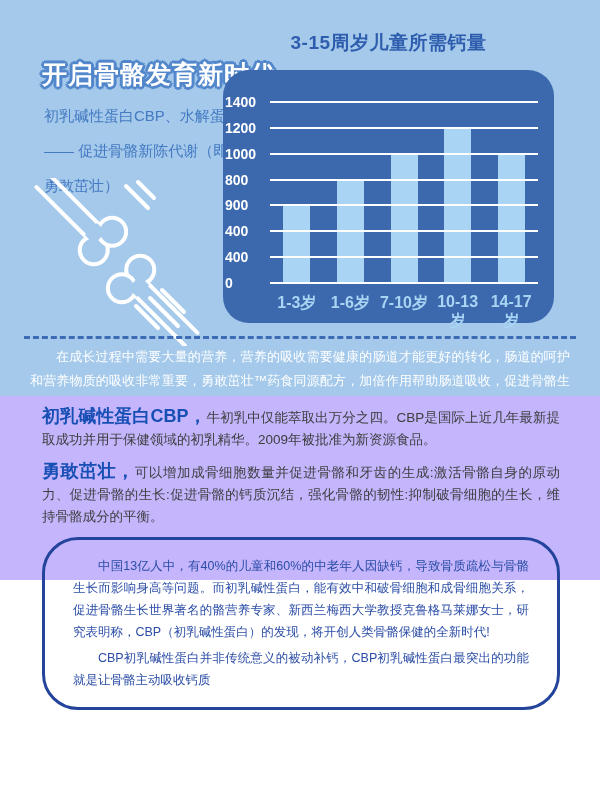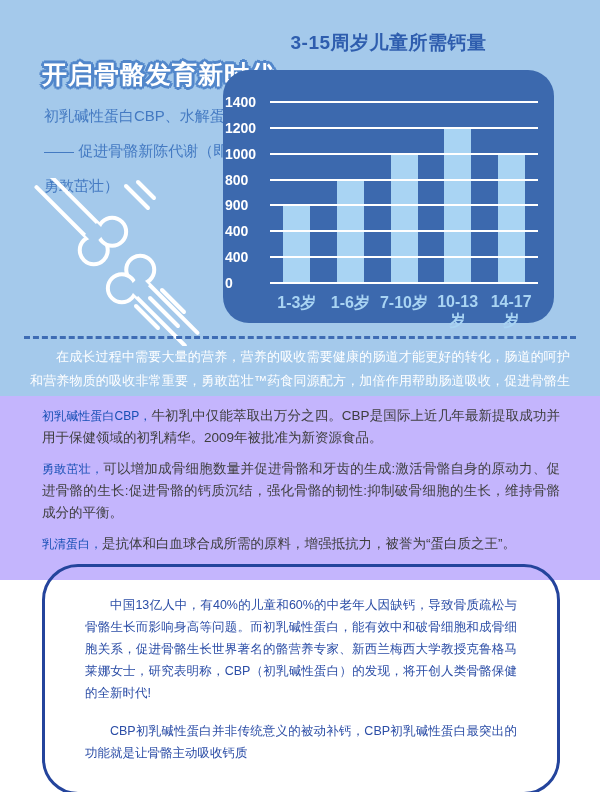--- a/index.html
+++ b/index.html
@@ -38,25 +38,25 @@
   .dashed-divider { position:absolute; left:24px; right:24px; top:336px;
                     border-top:3px dashed #3e6cb4; }
 
   .intro-paragraph { position:absolute; left:30px; right:30px; top:345px; color:#ffffff;
                      font-size:13px; line-height:24px; text-indent:2em; text-align:justify; }
 
   
   .content-section { padding:9px 40px 0 42px; }
 
   p.para { margin:0 0 9px 0; font-size:13.5px; color:#3e3e3e; line-height:22px; text-align:justify; }
-  span.lead { color:#174fb5; font-weight:normal; font-size:12px; }
+  span.lead { color:#174fb5; font-weight:bold; font-size:18px; }
 
   .info-box { margin-top:4px; border:3px solid #24449c; border-radius:36px;
               padding:11px 24px 12px 24px; color:#2b4da6; font-size:12.5px; line-height:22px; }
-  .info-box p { text-align:justify; margin:16px; }
+  .info-box p { text-align:justify; margin:4px; }
   .info-box p.indent { text-indent:2em; }
 </style>
 </head>
 <body>
 
 <div class="page">
 
   <div class="top-section">
 
     <div class="chart-title">3-15周岁儿童所需钙量</div>
@@ -133,23 +133,20 @@
   <div class="content-section">
 
     <p class="para">
       <span class="lead">初乳碱性蛋白CBP，</span><span>牛初乳中仅能萃取出万分之四。CBP是国际上近几年最新提取成功并用于保健领域的初乳精华。2009年被批准为新资源食品。</span>
     </p>
 
     <p class="para">
       <span class="lead">勇敢茁壮，</span><span>可以增加成骨细胞数量并促进骨骼和牙齿的生成:激活骨骼自身的原动力、促进骨骼的生长:促进骨骼的钙质沉结，强化骨骼的韧性:抑制破骨细胞的生长，维持骨骼成分的平衡。</span>
     </p>
 
-    <p class="para">
-      <span class="lead">乳清蛋白，</span><span>是抗体和白血球合成所需的原料，增强抵抗力，被誉为“蛋白质之王”。</span>
-    </p>
 
     <div class="info-box">
       <p class="indent">中国13亿人中，有40%的儿童和60%的中老年人因缺钙，导致骨质疏松与骨骼生长而影响身高等问题。而初乳碱性蛋白，能有效中和破骨细胞和成骨细胞关系，促进骨骼生长世界著名的骼营养专家、新西兰梅西大学教授克鲁格马莱娜女士，研究表明称，CBP（初乳碱性蛋白）的发现，将开创人类骨骼保健的全新时代!</p>
       <p class="indent">CBP初乳碱性蛋白并非传统意义的被动补钙，CBP初乳碱性蛋白最突出的功能就是让骨骼主动吸收钙质</p>
     </div>
 
   </div>
 </div>
 
 </body></html>

